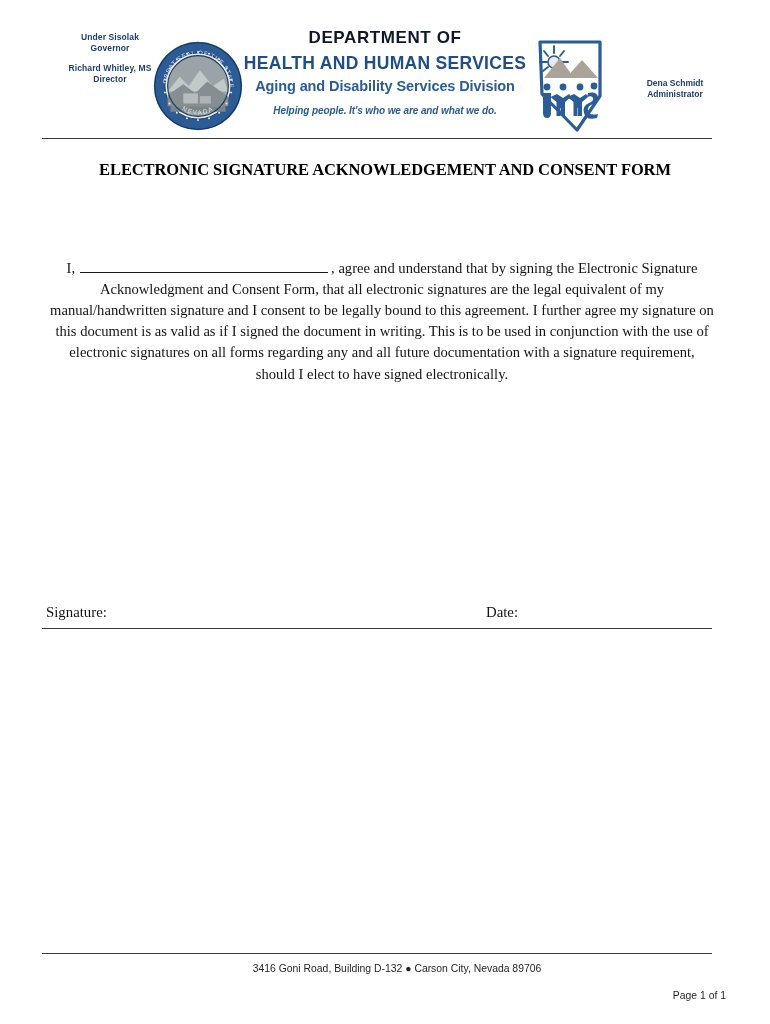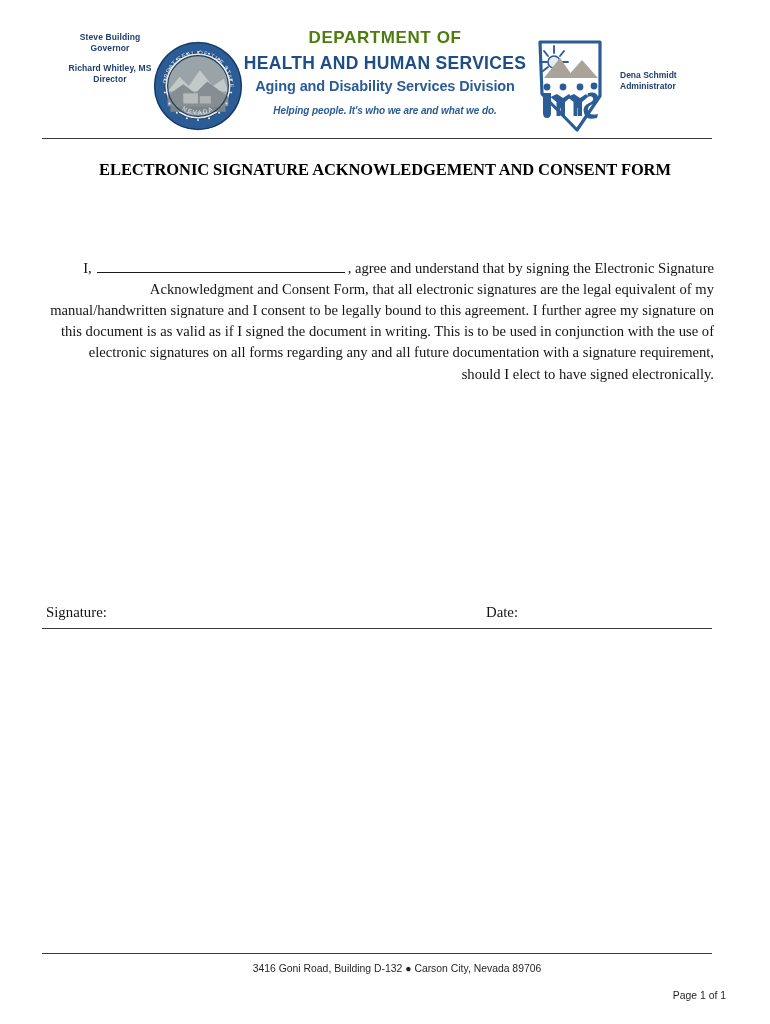--- a/index.html
+++ b/index.html
@@ -67,21 +67,21 @@
   .center-block {
     position: absolute;
     left: 240px;
     top: 10px;
     width: 290px;
     text-align: center;
   }
   .dept-line1 {
     font-family: "Liberation Sans", "DejaVu Sans", sans-serif;
     font-weight: bold;
-    color: #4d7c0f;
+    color: #0f172a;
     font-size: 17px;
     letter-spacing: 0.6px;
     line-height: 1.12;
     white-space: nowrap;
   }
   .dept-line2 {
     font-family: "Liberation Sans", "DejaVu Sans", sans-serif;
     font-weight: bold;
     color: #1F4E87;
     font-size: 17.5px;
@@ -115,22 +115,23 @@
     position: absolute;
     left: 530px;
     top: 20px;
     width: 86px;
     height: 96px;
   }
 
   .admin {
     position: absolute;
     left: 620px;
-    top: 52px;
+    top: 60px;
     width: 110px;
+    text-align: center;
     font-family: "Liberation Sans", "DejaVu Sans", sans-serif;
     color: #1F3F6E;
     font-size: 8.5px;
     font-weight: bold;
     line-height: 1.3;
   }
 
   
   .rule-top {
     position: absolute;
@@ -160,21 +161,21 @@
     position: absolute;
     left: 50px;
     top: 243px;
     width: 664px;
   }
   .para {
     font-family: "Liberation Serif", "DejaVu Serif", serif;
     font-size: 14.6px;
     line-height: 21.2px;
     color: #141414;
-    text-align: right;
+    text-align: center;
   }
   .para + .para {
     margin-top: 21px;
   }
   .blank-line {
     display: inline-block;
     width: 248px;
     border-bottom: 1.1px solid #1a1a1a;
     height: 13px;
     margin: 0 3px 0 5px;
@@ -237,21 +238,21 @@
   }
 </style>
 </head>
 <body>
 
 <div class="page">
 
   <div class="letterhead">
 
     <div class="officials">
-      <div>Steve Building</div>
+      <div>Under Sisolak</div>
       <div>Governor</div>
       <div class="gap"></div>
       <div>Richard Whitley, MS</div>
       <div>Director</div>
     </div>
 
     <div class="seal-wrap">
       <svg class="seal" viewBox="0 0 100 100">
         <defs>
           <path id="arcTop" d="M 16,50 A 34,34 0 0 1 84,50" fill="none"></path>

